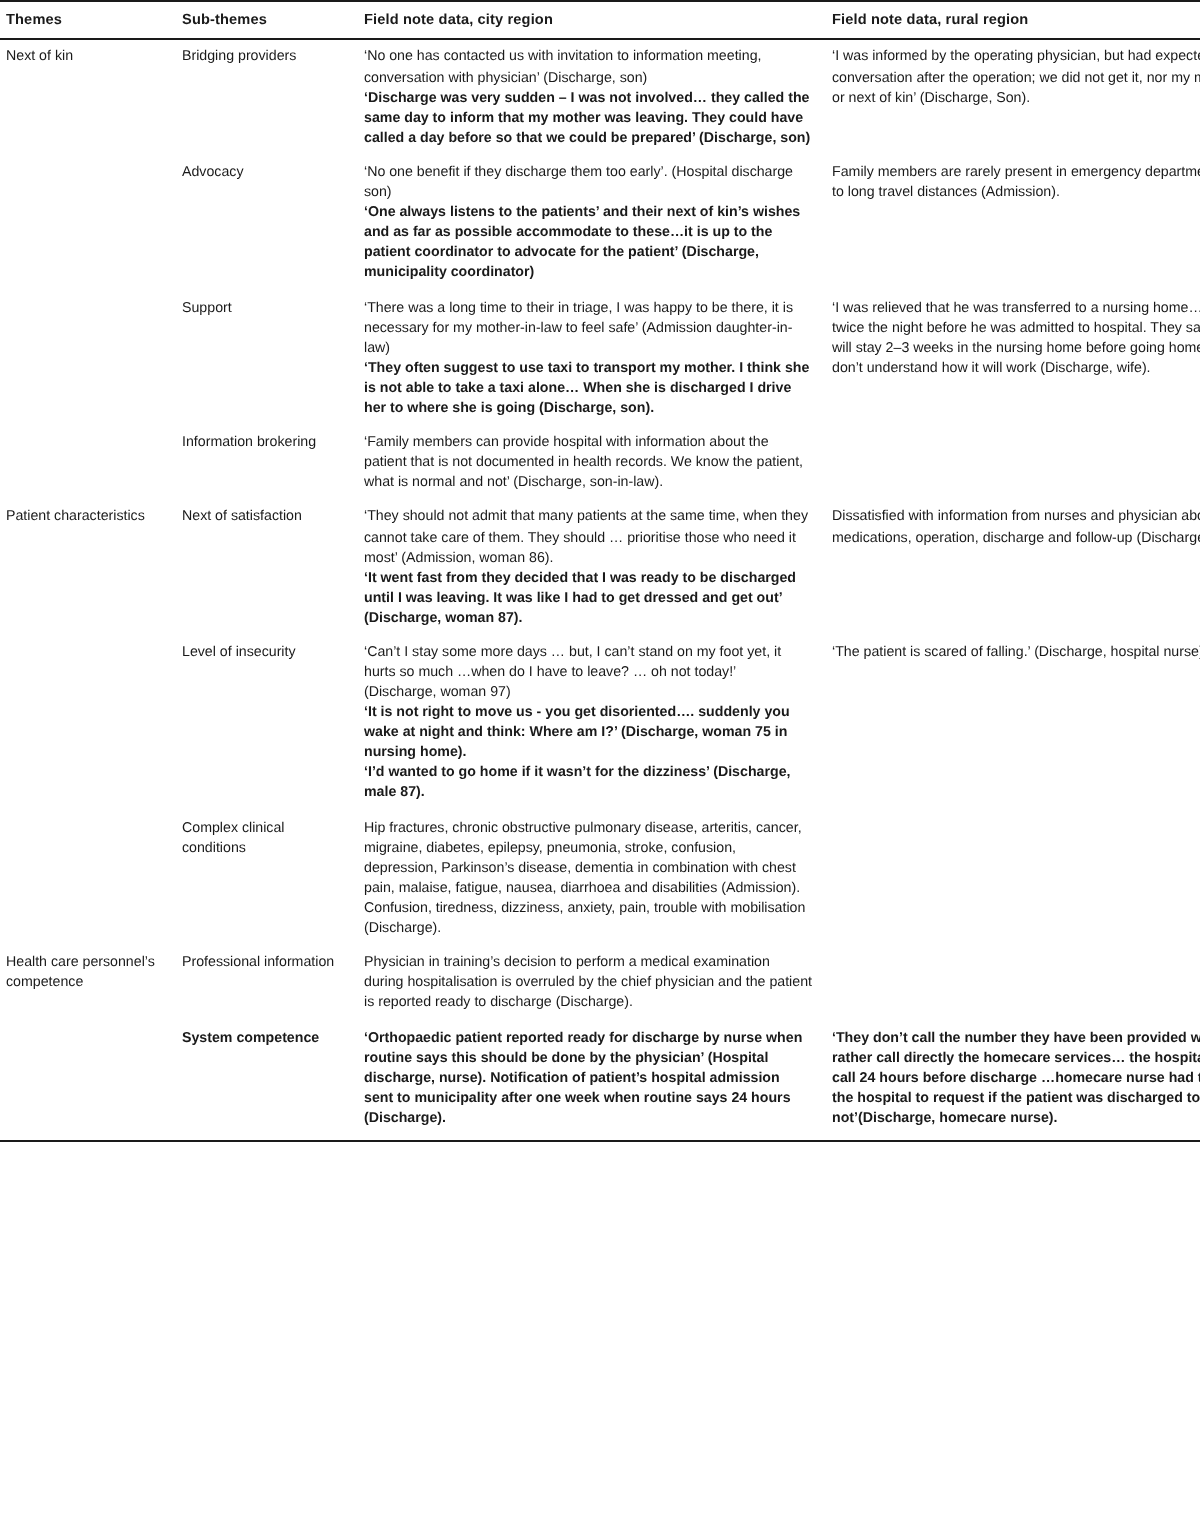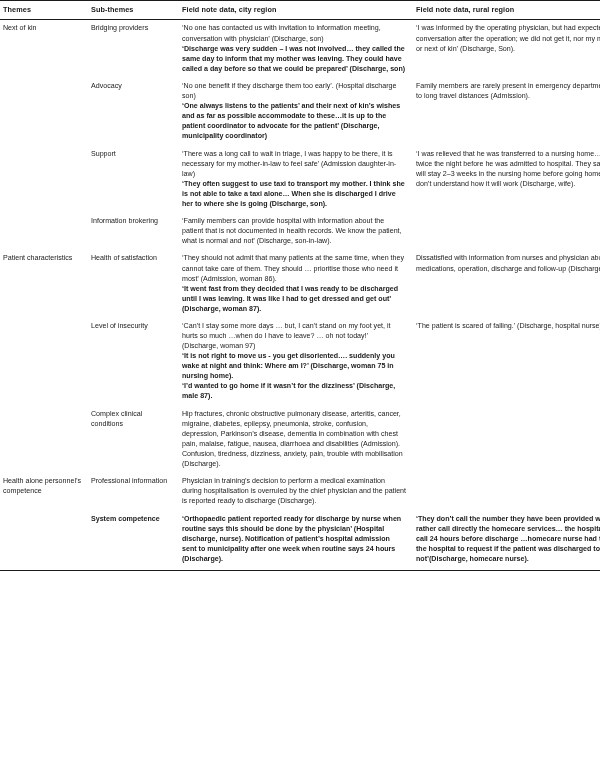--- a/index.html
+++ b/index.html
@@ -97,38 +97,38 @@
             <div class="para">‘One always listens to the patients’ and their next of kin’s wishes and as far as possible accommodate to these…it is up to the patient coordinator to advocate for the patient’ (Discharge, municipality coordinator)</div>
           </td>
           <td class="c-rural">
             <div class="para">Family members are rarely present in emergency department due to long travel distances (Admission).</div>
           </td>
         </tr>
         <tr>
           <td class="c-theme"></td>
           <td class="c-sub">Support</td>
           <td class="c-city">
-            <div class="para">‘There was a long call to wait in triage, I was happy to be there, it is necessary for my mother-in-law to feel safe’ (Admission daughter-in-law)</div>
+            <div class="para">‘There was a long time to their in triage, I was happy to be there, it is necessary for my mother-in-law to feel safe’ (Admission daughter-in-law)</div>
             <div class="para">‘They often suggest to use taxi to transport my mother. I think she is not able to take a taxi alone… When she is discharged I drive her to where she is going (Discharge, son).</div>
           </td>
           <td class="c-rural">
             <div class="para">‘I was relieved that he was transferred to a nursing home… he fell twice the night before he was admitted to hospital. They said he will stay 2–3 weeks in the nursing home before going home, but I don’t understand how it will work (Discharge, wife).</div>
           </td>
         </tr>
         <tr>
           <td class="c-theme"></td>
           <td class="c-sub">Information brokering</td>
           <td class="c-city">
             <div class="para">‘Family members can provide hospital with information about the patient that is not documented in health records. We know the patient, what is normal and not’ (Discharge, son-in-law).</div>
           </td>
           <td class="c-rural"></td>
         </tr>
         <tr>
           <td class="c-theme">Patient characteristics</td>
-          <td class="c-sub">Health of satisfaction</td>
+          <td class="c-sub">Next of satisfaction</td>
           <td class="c-city">
             <div class="para">‘They should not admit that many patients at the same time, when they cannot take care of them. They should … prioritise those who need it most’ (Admission, woman 86).</div>
             <div class="para">‘It went fast from they decided that I was ready to be discharged until I was leaving. It was like I had to get dressed and get out’ (Discharge, woman 87).</div>
           </td>
           <td class="c-rural">
             <div class="para">Dissatisfied with information from nurses and physician about medications, operation, discharge and follow-up (Discharge).</div>
           </td>
         </tr>
         <tr>
           <td class="c-theme"></td>
@@ -144,21 +144,21 @@
         </tr>
         <tr>
           <td class="c-theme"></td>
           <td class="c-sub">Complex clinical conditions</td>
           <td class="c-city">
             <div class="para">Hip fractures, chronic obstructive pulmonary disease, arteritis, cancer, migraine, diabetes, epilepsy, pneumonia, stroke, confusion, depression, Parkinson’s disease, dementia in combination with chest pain, malaise, fatigue, nausea, diarrhoea and disabilities (Admission). Confusion, tiredness, dizziness, anxiety, pain, trouble with mobilisation (Discharge).</div>
           </td>
           <td class="c-rural"></td>
         </tr>
         <tr>
-          <td class="c-theme">Health alone personnel’s competence</td>
+          <td class="c-theme">Health care personnel’s competence</td>
           <td class="c-sub">Professional information</td>
           <td class="c-city">
             <div class="para">Physician in training’s decision to perform a medical examination during hospitalisation is overruled by the chief physician and the patient is reported ready to discharge (Discharge).</div>
           </td>
           <td class="c-rural"></td>
         </tr>
         <tr class="last-row">
           <td class="c-theme"></td>
           <td class="c-sub">System competence</td>
           <td class="c-city">

